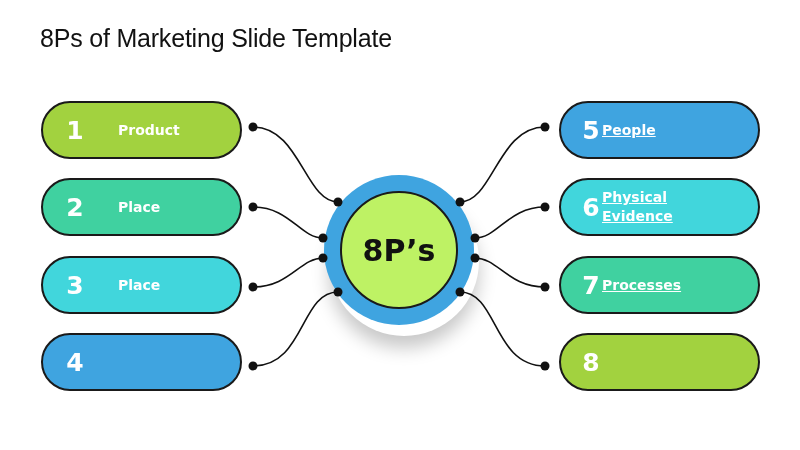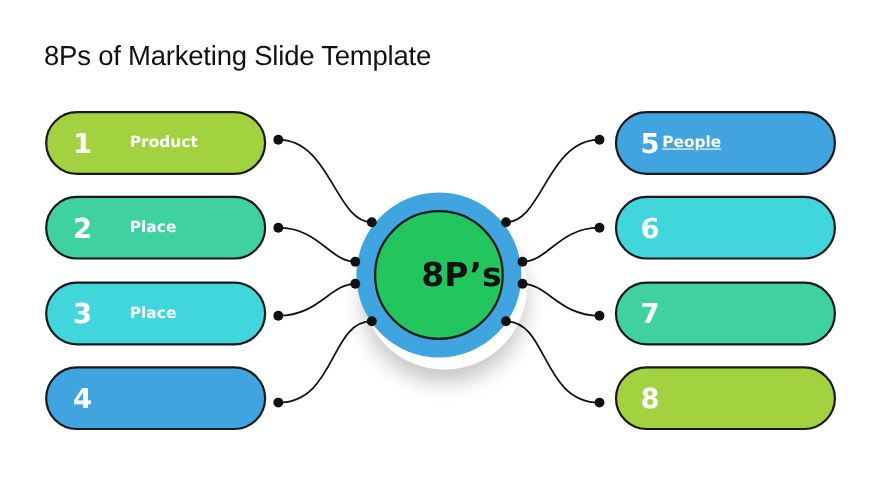--- a/index.html
+++ b/index.html
@@ -1,26 +1,26 @@
 <!DOCTYPE html>
 <html><head>
   <meta charset="utf-8">
   <style>
     html, body { margin: 0; padding: 0; background: #ffffff; }
     body { width: 800px; height: 450px; position: relative; overflow: hidden; font-family: "DejaVu Sans", sans-serif; }
-    .title { position: absolute; left: 40px; top: 37px; font-family: "Liberation Sans", sans-serif; font-size: 25px; color: #111; letter-spacing: -0.2px; }
+    .title { position: absolute; left: 40px; top: 24px; font-family: "Liberation Sans", sans-serif; font-size: 25px; color: #111; letter-spacing: -0.2px; }
     .pill { position: absolute; width: 197px; height: 54px; border: 2px solid #1a1a1a; border-radius: 29px; box-sizing: content-box; display: flex; align-items: center; color: #fff; }
     .pill .num { font-family: "DejaVu Sans", sans-serif; font-weight: bold; font-size: 25px; width: 22px; margin-left: 21px; text-align: center; }
     .pill .lbl { font-family: "DejaVu Sans", sans-serif; font-weight: bold; font-size: 14px; margin-left: 32px; line-height: 19px; }
     .pill.right .num { margin-left: 19px; }
     .pill.right .lbl { margin-left: 0; text-decoration: underline; }
     svg.conn { position: absolute; left: 0; top: 0; }
     .hub-shadow { position: absolute; left: 329px; top: 186px; width: 150px; height: 150px; border-radius: 50%; box-shadow: 0 12px 18px rgba(0,0,0,0.22); }
     .hub-outer { position: absolute; left: 324px; top: 175px; width: 150px; height: 150px; border-radius: 50%; background: #3fa4e0; }
-    .hub-inner { position: absolute; left: 340px; top: 191px; width: 114px; height: 114px; border-radius: 50%; background: #22c55e; border: 2px solid #1a1a1a; box-sizing: content-box; display: flex; align-items: center; justify-content: flex-end; }
+    .hub-inner { position: absolute; left: 340px; top: 191px; width: 114px; height: 114px; border-radius: 50%; background: #bef264; border: 2px solid #1a1a1a; box-sizing: content-box; display: flex; align-items: center; justify-content: center; }
     .hub-text { font-family: "DejaVu Sans", sans-serif; font-weight: bold; font-size: 30px; color: #111; }
   </style>
 </head>
 <body>
 
 <div class="title">8Ps of Marketing Slide Template</div>
 
 <svg class="conn" width="800" height="450">
   <g fill="none" stroke="#111" stroke-width="1.6">
     <path d="M253,127 C300,127 305,202 338,202"></path>
@@ -76,19 +76,24 @@
 <div class="pill" style="left:41px; top:333px; background:#3fa4e0;">
   <span class="num">4</span>
 </div>
 
 <div class="pill right" style="left:559px; top:101px; background:#3fa4e0;">
   <span class="num">5</span>
   <span class="lbl">People</span>
 </div>
 <div class="pill right" style="left:559px; top:178px; background:#41d6dc;">
   <span class="num">6</span>
+  <span class="lbl">
+    <span style="display:block">Physical</span>
+    <span style="display:block">Evidence</span>
+  </span>
 </div>
 <div class="pill right" style="left:559px; top:256px; background:#40d1a0;">
   <span class="num">7</span>
+  <span class="lbl">Processes</span>
 </div>
 <div class="pill right" style="left:559px; top:333px; background:#a2d23f;">
   <span class="num">8</span>
 </div>
 
 </body></html>

